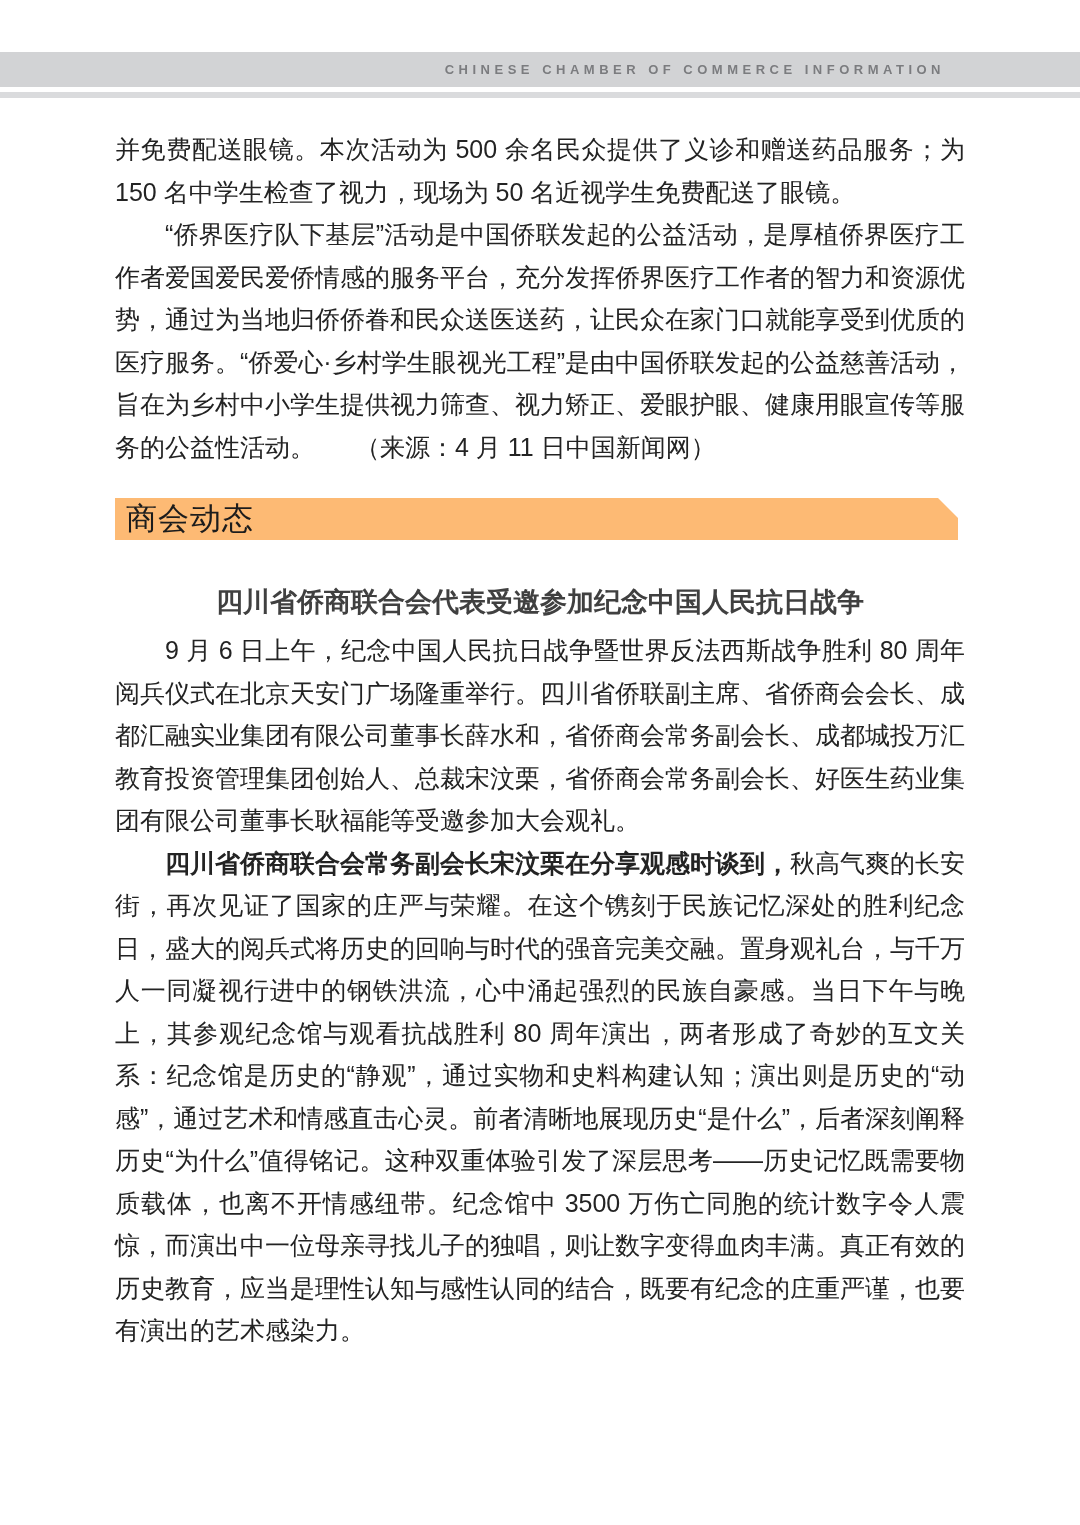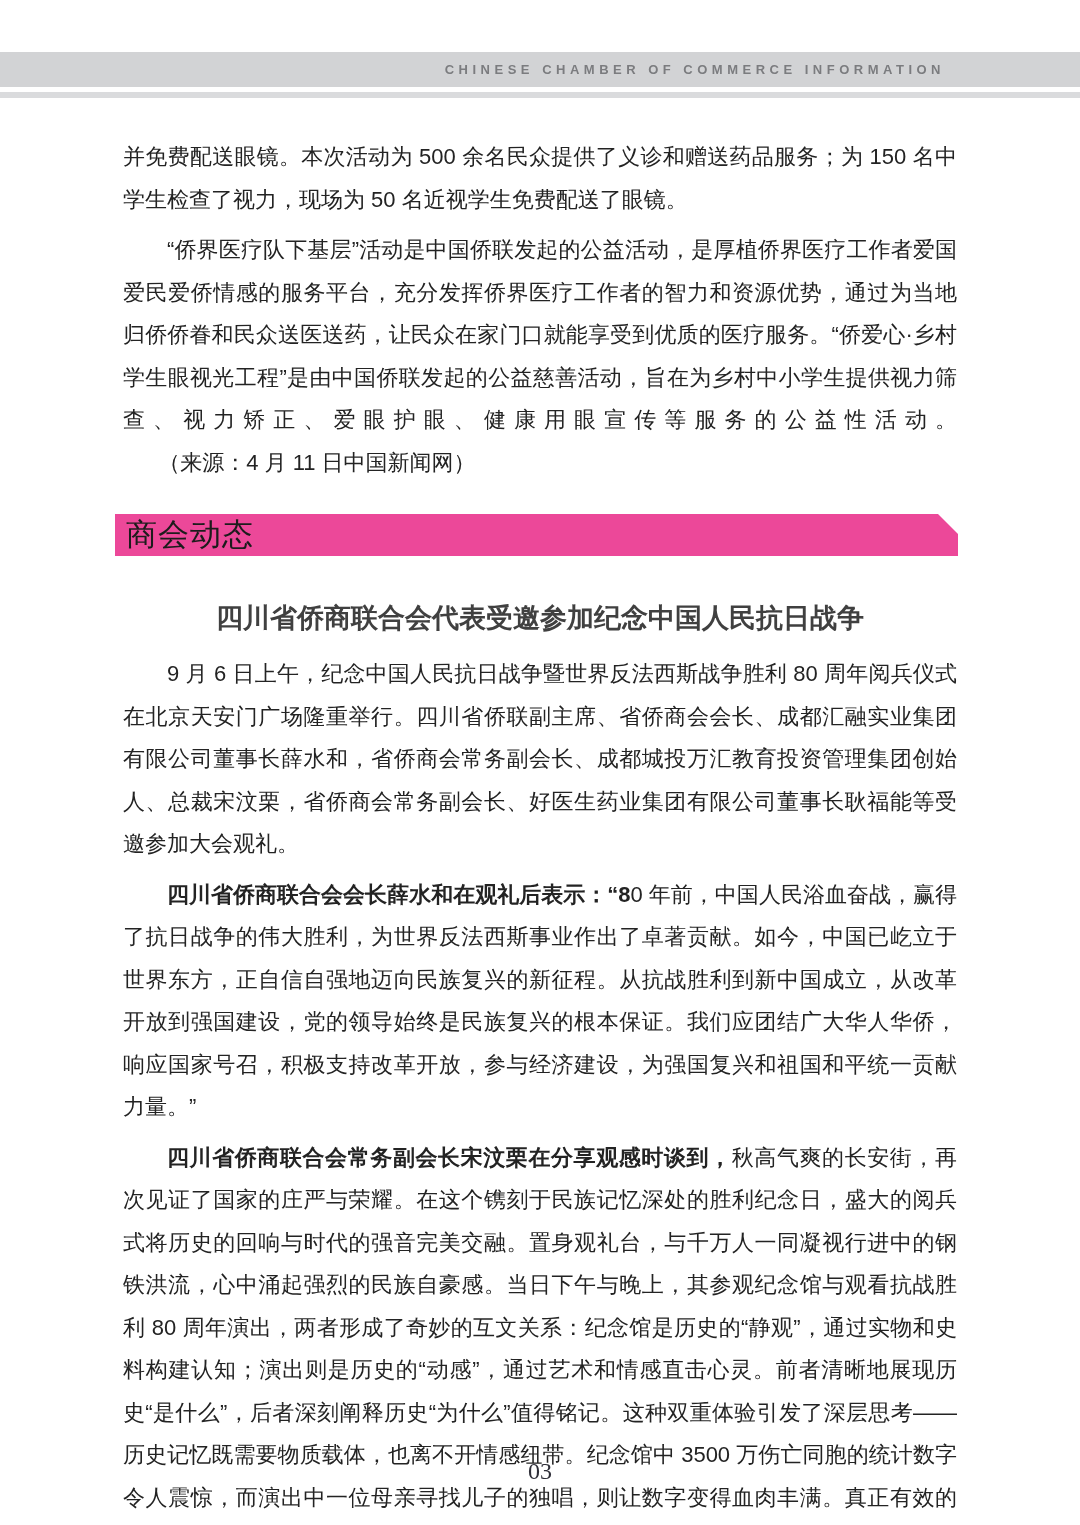--- a/index.html
+++ b/index.html
@@ -45,34 +45,34 @@
     background: #dadbdd;
   }
   
   .content {
     position: absolute;
     top: 128px;
     left: 115px;
     width: 850px;
   }
   p.body {
-    margin: 8px;
-    font-size: 22px;
+    margin: 0;
+    font-size: 25px;
     line-height: 42.5px;
     text-align: justify;
     color: #232323;
   }
   p.indent { text-indent: 2em; }
   .src-note { margin-left: 1.6em; white-space: nowrap; }
   
   .section-banner {
     margin-top: 30px;
     width: 843px;
     height: 42px;
-    background: #ec4899;
+    background: #fdba74;
     clip-path: polygon(0 0, calc(100% - 20px) 0, 100% 20px, 100% 100%, 0 100%);
   }
   .section-label {
     display: inline-block;
     font-family: "Liberation Serif", serif;
     font-size: 31px;
     line-height: 42px;
     padding-left: 11px;
     color: #1c1c1c;
     letter-spacing: 1px;
@@ -123,25 +123,21 @@
     </div>
 
     <h1 class="article-title">
       <span class="tl">四川省侨商联合会代表受邀参加纪念中国人民抗日战争</span>
     </h1>
 
     <p class="body indent">
       <span>9 月 6 日上午，纪念中国人民抗日战争暨世界反法西斯战争胜利 80 周年阅兵仪式在北京天安门广场隆重举行。四川省侨联副主席、省侨商会会长、成都汇融实业集团有限公司董事长薛水和，省侨商会常务副会长、成都城投万汇教育投资管理集团创始人、总裁宋汶栗，省侨商会常务副会长、好医生药业集团有限公司董事长耿福能等受邀参加大会观礼。</span>
     </p>
 
-    <p class="body indent">
-      <span class="lead">四川省侨商联合会会长薛水和在观礼后表示：“8</span><span>0 年前，中国人民浴血奋战，赢得了抗日战争的伟大胜利，为世界反法西斯事业作出了卓著贡献。如今，中国已屹立于世界东方，正自信自强地迈向民族复兴的新征程。从抗战胜利到新中国成立，从改革开放到强国建设，党的领导始终是民族复兴的根本保证。我们应团结广大华人华侨，响应国家号召，积极支持改革开放，参与经济建设，为强国复兴和祖国和平统一贡献力量。”</span>
-    </p>
 
     <p class="body indent">
       <span class="lead">四川省侨商联合会常务副会长宋汶栗在分享观感时谈到，</span><span>秋高气爽的长安街，再次见证了国家的庄严与荣耀。在这个镌刻于民族记忆深处的胜利纪念日，盛大的阅兵式将历史的回响与时代的强音完美交融。置身观礼台，与千万人一同凝视行进中的钢铁洪流，心中涌起强烈的民族自豪感。当日下午与晚上，其参观纪念馆与观看抗战胜利 80 周年演出，两者形成了奇妙的互文关系：纪念馆是历史的“静观”，通过实物和史料构建认知；演出则是历史的“动感”，通过艺术和情感直击心灵。前者清晰地展现历史“是什么”，后者深刻阐释历史“为什么”值得铭记。这种双重体验引发了深层思考——历史记忆既需要物质载体，也离不开情感纽带。纪念馆中 3500 万伤亡同胞的统计数字令人震惊，而演出中一位母亲寻找儿子的独唱，则让数字变得血肉丰满。真正有效的历史教育，应当是理性认知与感性认同的结合，既要有纪念的庄重严谨，也要有演出的艺术感染力。</span>
     </p>
 
   </div>
 
-  <div class="page-number">03</div>
 
 </div>
 
 </body></html>

